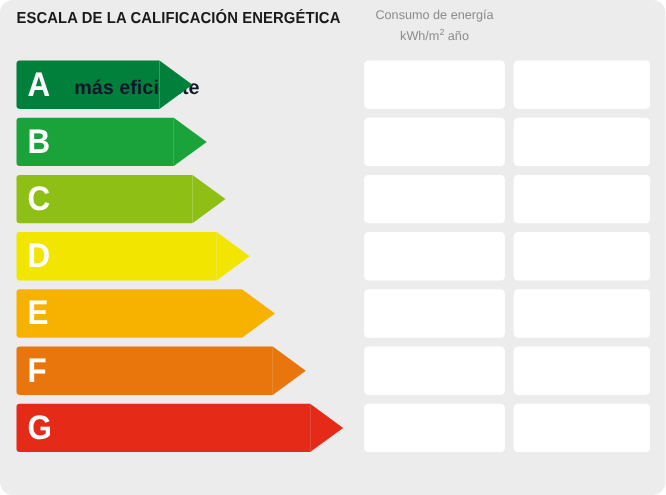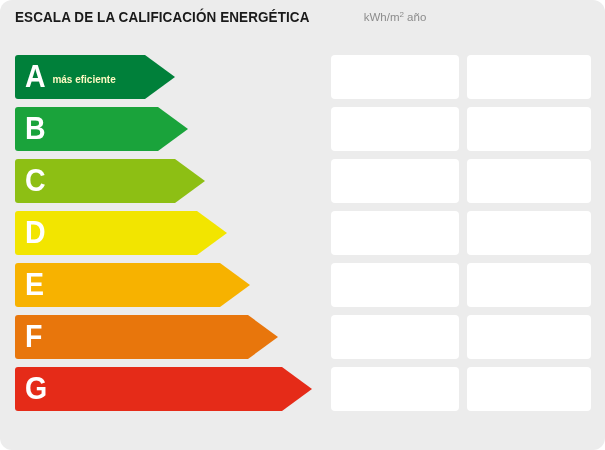--- a/index.html
+++ b/index.html
@@ -87,24 +87,24 @@
     font-size: 31px;
     font-weight: bold;
     color: #ffffff;
     line-height: 31px;
     transform: scaleX(0.92);
     transform-origin: left center;
     position: relative;
     top: -1px;
   }
   .eff-label {
-    font-size: 10px;
+    font-size: 18px;
     font-weight: bold;
-    color: #fef9c3;
-    margin-left: 5px;
+    color: #0f172a;
+    margin-left: 20px;
     white-space: nowrap;
     position: relative;
     top: 2px;
   }
 
   
   .cell {
     position: absolute;
     top: 0;
     height: 44px;
@@ -116,20 +116,21 @@
   .cell.c2 { left: 467px; width: 124px; }
 </style>
 </head>
 <body>
 
 <div id="panel">
 
   <div id="title">ESCALA DE LA CALIFICACIÓN ENERGÉTICA</div>
 
   <div id="head-consumo" class="col-head">
+    <span>Consumo de energía</span>
     <span class="l2"><span>kWh/m</span><sup>2</sup><span> año</span></span>
   </div>
 
 
   <div id="rows">
       <div class="row" style="top: 55px;">
         <div class="band" style="width: 130px; background: rgb(0, 128, 58);">
           <span class="letter">A</span>
           <span class="eff-label">más eficiente</span>
           <span class="tip" style="border-left: 30px solid rgb(0, 128, 58);"></span>

